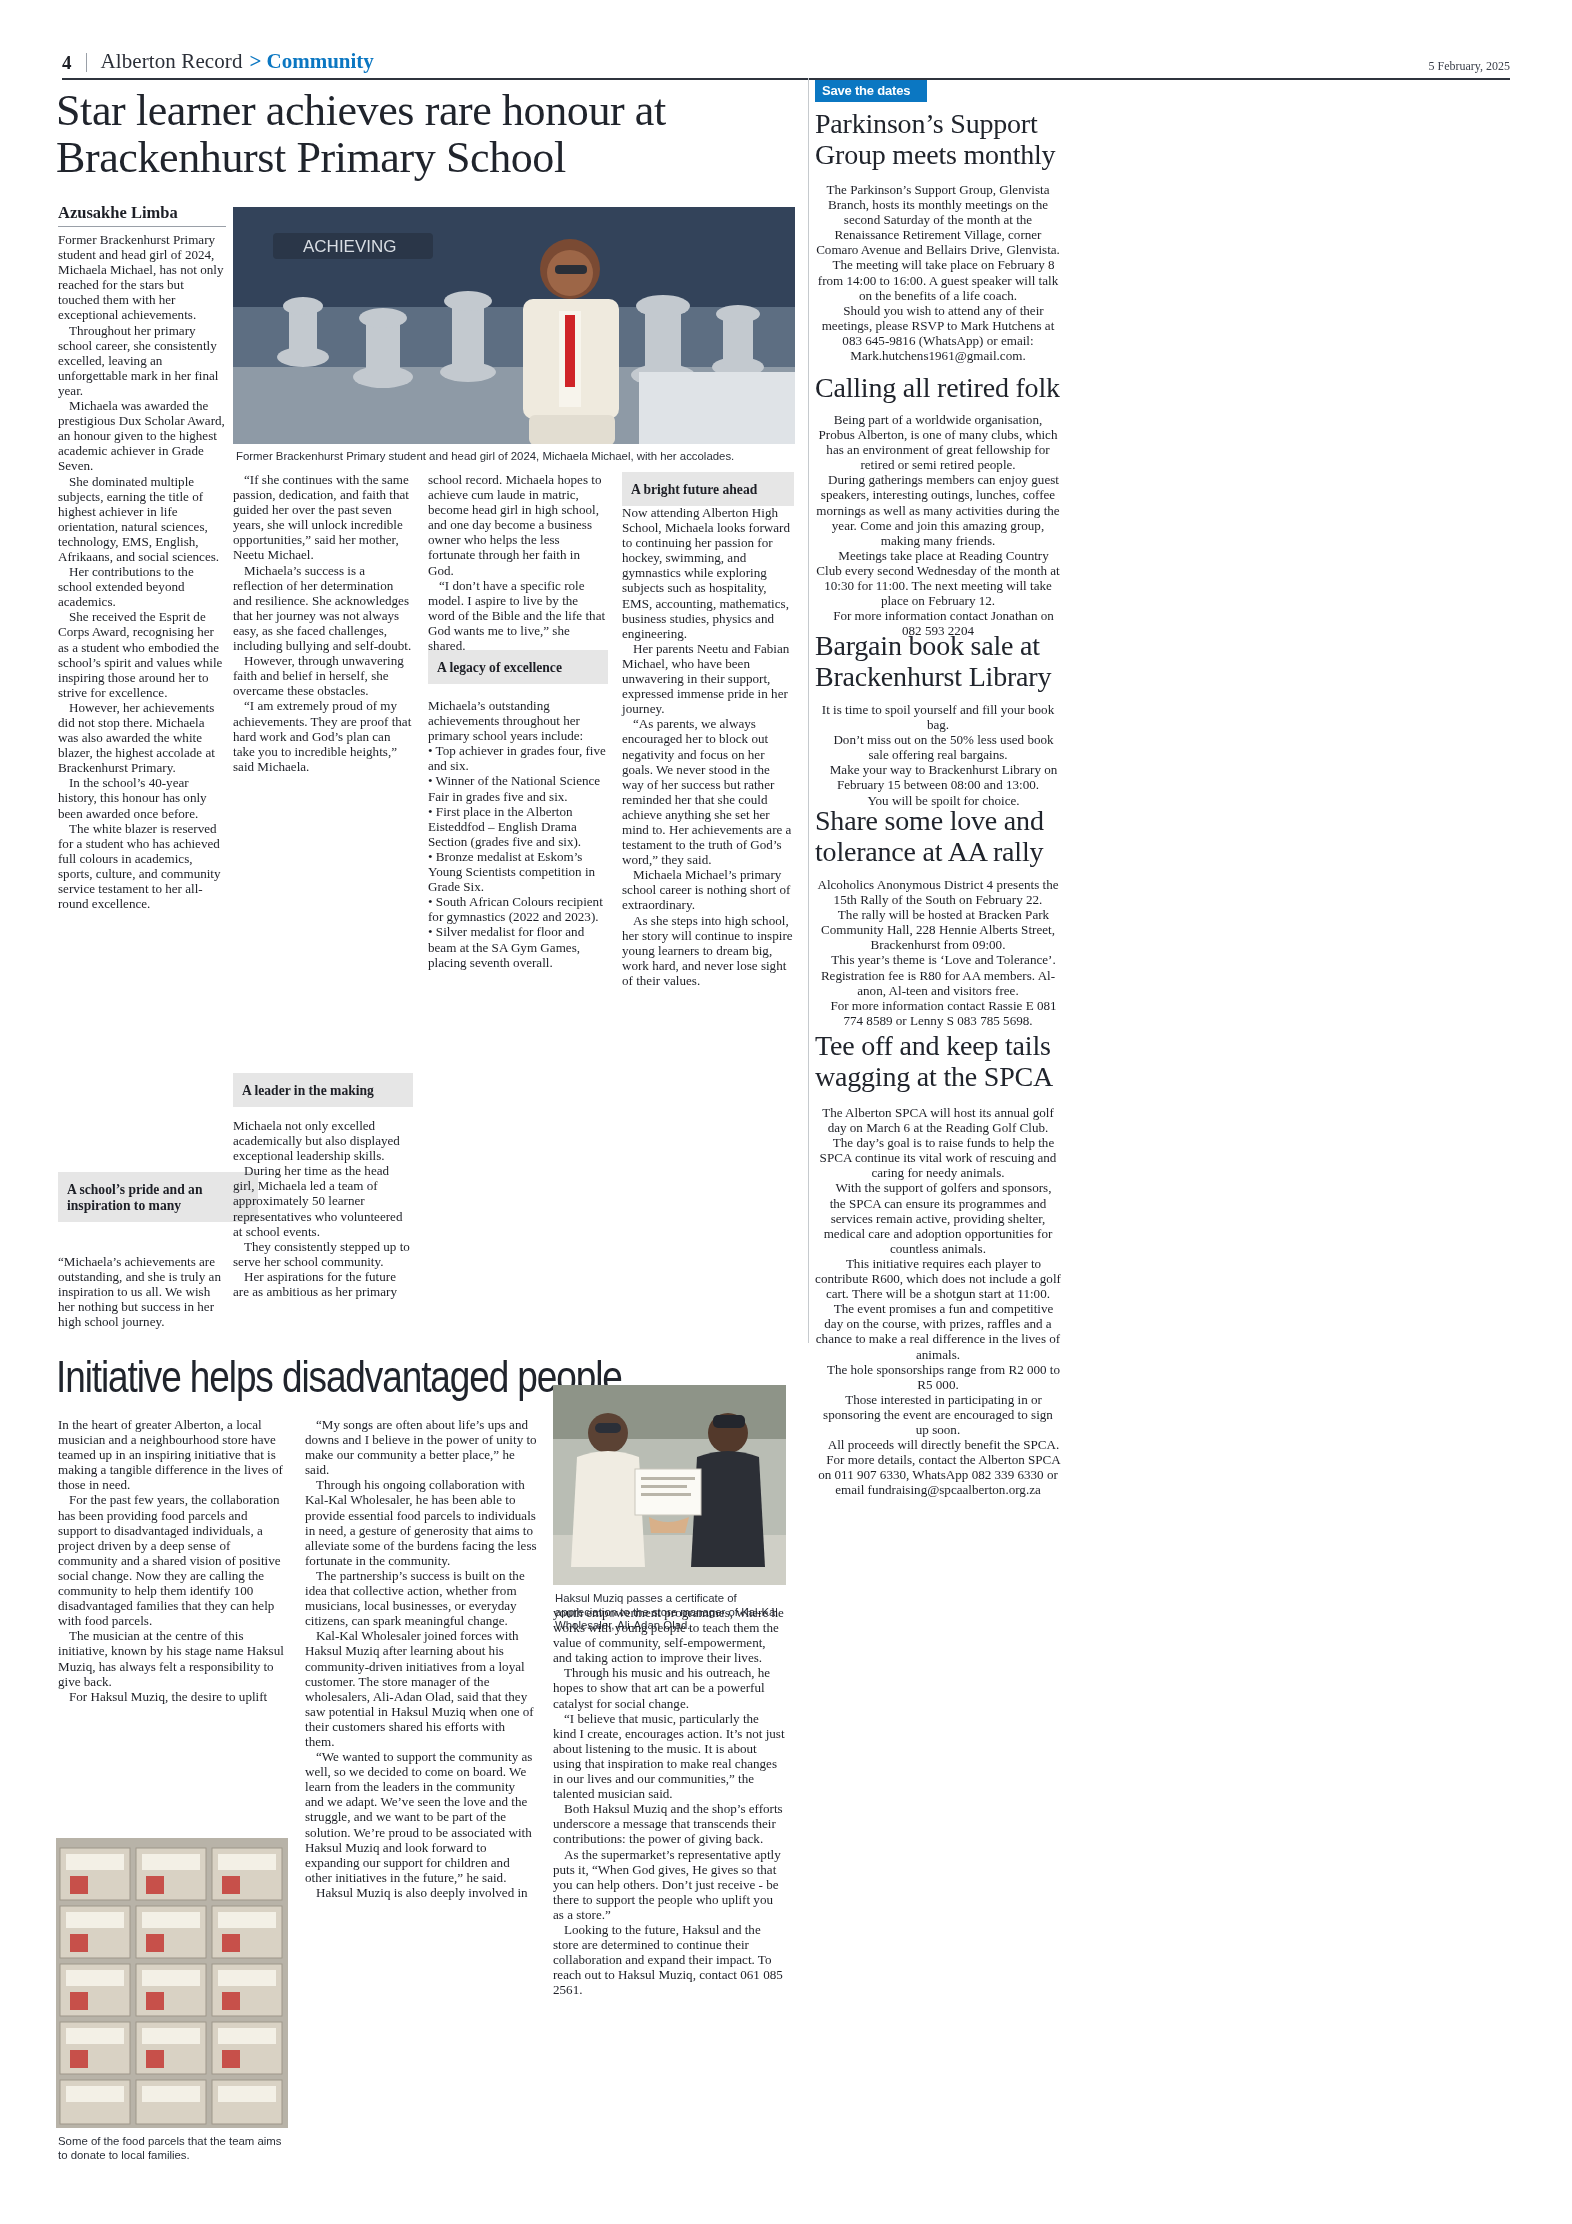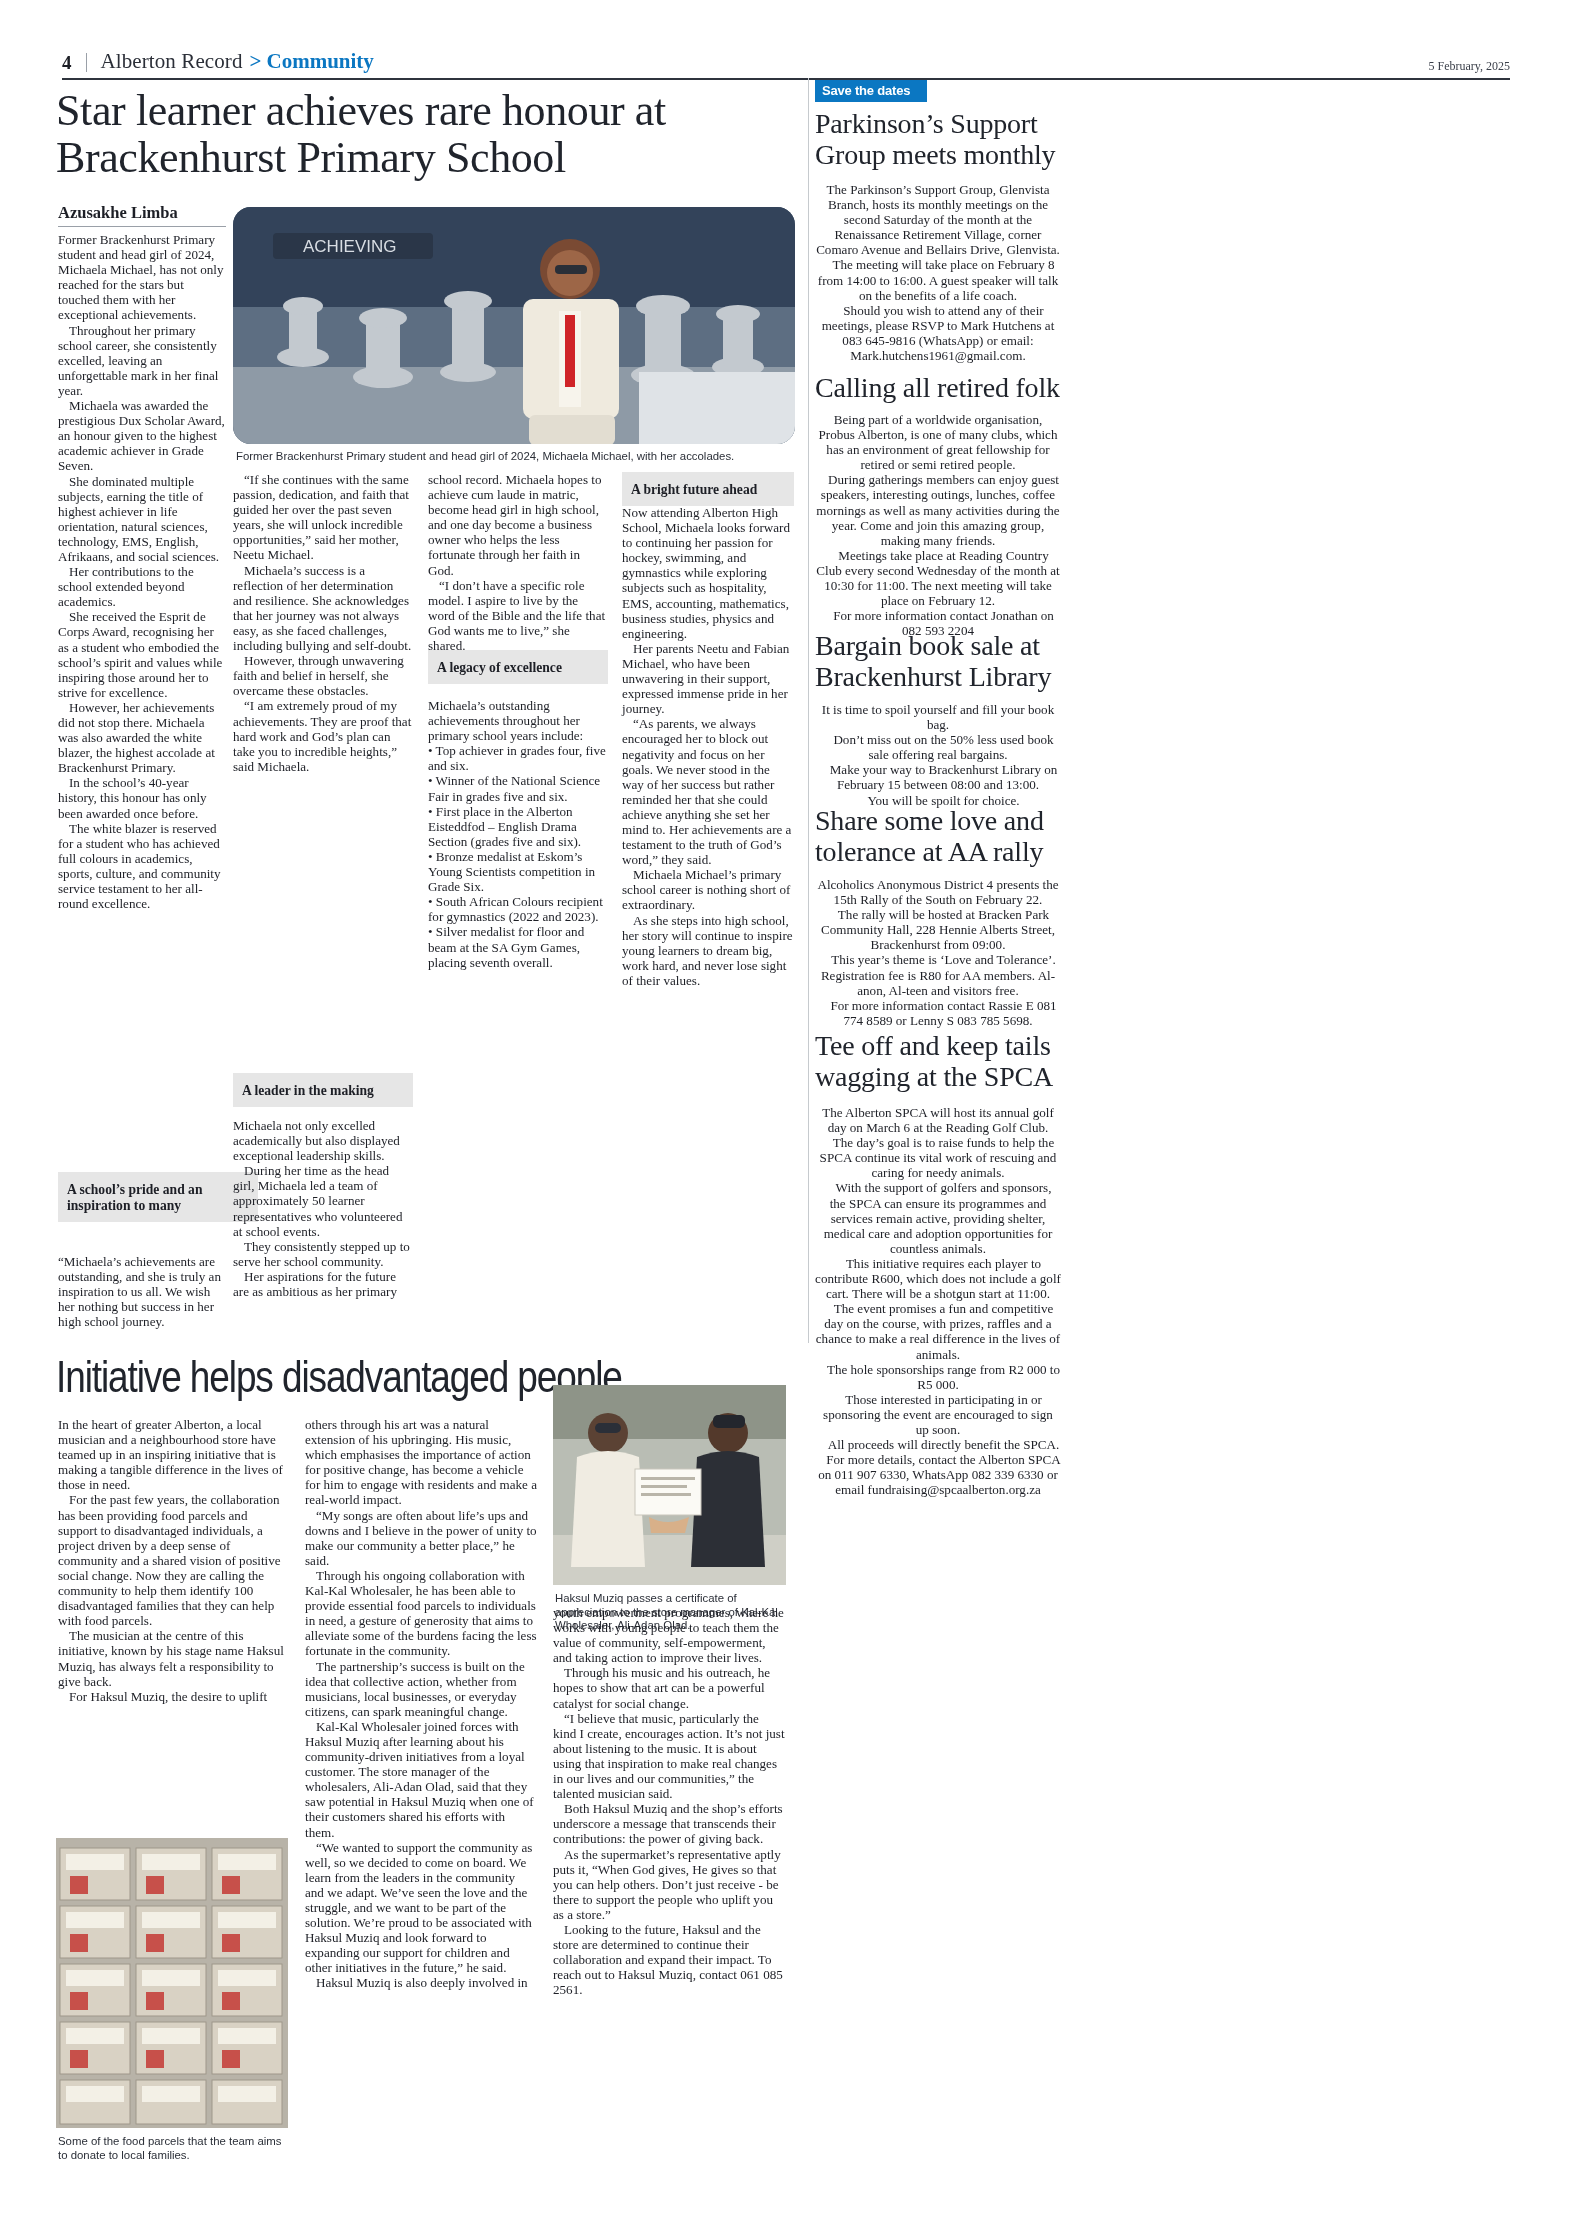--- a/index.html
+++ b/index.html
@@ -128,21 +128,21 @@
   #a1-c1 { left: 58px; top: 232px; width: 170px; }
   #a1-c2 { left: 233px; top: 472px; width: 180px; }
   #a1-c3 { left: 428px; top: 472px; width: 180px; }
   #a1-c4 { left: 622px; top: 472px; width: 172px; }
 
   .photo {
     position: absolute;
     background: #c9cfd6;
     overflow: hidden;
   }
-  #a1-photo { left: 233px; top: 207px; width: 562px; height: 237px; border-radius: 18px; }
+  #a1-photo { left: 233px; top: 207px; width: 562px; height: 237px; }
 
   .caption {
     position: absolute;
     font-family: "Liberation Sans", sans-serif;
     font-size: 11.4px;
     line-height: 13.6px;
     color: #2b2f38;
   }
   #a1-caption { left: 236px; top: 450px; width: 560px; }
 
@@ -361,21 +361,20 @@
   <div class="headline2">Initiative helps disadvantaged people</div>
 
   <div class="col" id="a2-c1">
     <p class="first">In the heart of greater Alberton, a local musician and a neighbourhood store have teamed up in an inspiring initiative that is making a tangible difference in the lives of those in need.</p>
     <p>For the past few years, the collaboration has been providing food parcels and support to disadvantaged individuals, a project driven by a deep sense of community and a shared vision of positive social change. Now they are calling the community to help them identify 100 disadvantaged families that they can help with food parcels.</p>
     <p>The musician at the centre of this initiative, known by his stage name Haksul Muziq, has always felt a responsibility to give back.</p>
     <p>For Haksul Muziq, the desire to uplift</p>
   </div>
 
   <div class="col" id="a2-c2">
-    <p class="first">others through his art was a natural extension of his upbringing. His music, which emphasises the importance of action for positive change, has become a vehicle for him to engage with residents and make a real-world impact.</p>
     <p>“My songs are often about life’s ups and downs and I believe in the power of unity to make our community a better place,” he said.</p>
     <p>Through his ongoing collaboration with Kal-Kal Wholesaler, he has been able to provide essential food parcels to individuals in need, a gesture of generosity that aims to alleviate some of the burdens facing the less fortunate in the community.</p>
     <p>The partnership’s success is built on the idea that collective action, whether from musicians, local businesses, or everyday citizens, can spark meaningful change.</p>
     <p>Kal-Kal Wholesaler joined forces with Haksul Muziq after learning about his community-driven initiatives from a loyal customer. The store manager of the wholesalers, Ali-Adan Olad, said that they saw potential in Haksul Muziq when one of their customers shared his efforts with them.</p>
     <p>“We wanted to support the community as well, so we decided to come on board. We learn from the leaders in the community and we adapt. We’ve seen the love and the struggle, and we want to be part of the solution. We’re proud to be associated with Haksul Muziq and look forward to expanding our support for children and other initiatives in the future,” he said.</p>
     <p>Haksul Muziq is also deeply involved in</p>
   </div>
 
   <div class="photo" id="a2-photo-top">
     <svg width="233" height="200" viewBox="0 0 233 200" preserveAspectRatio="none">

